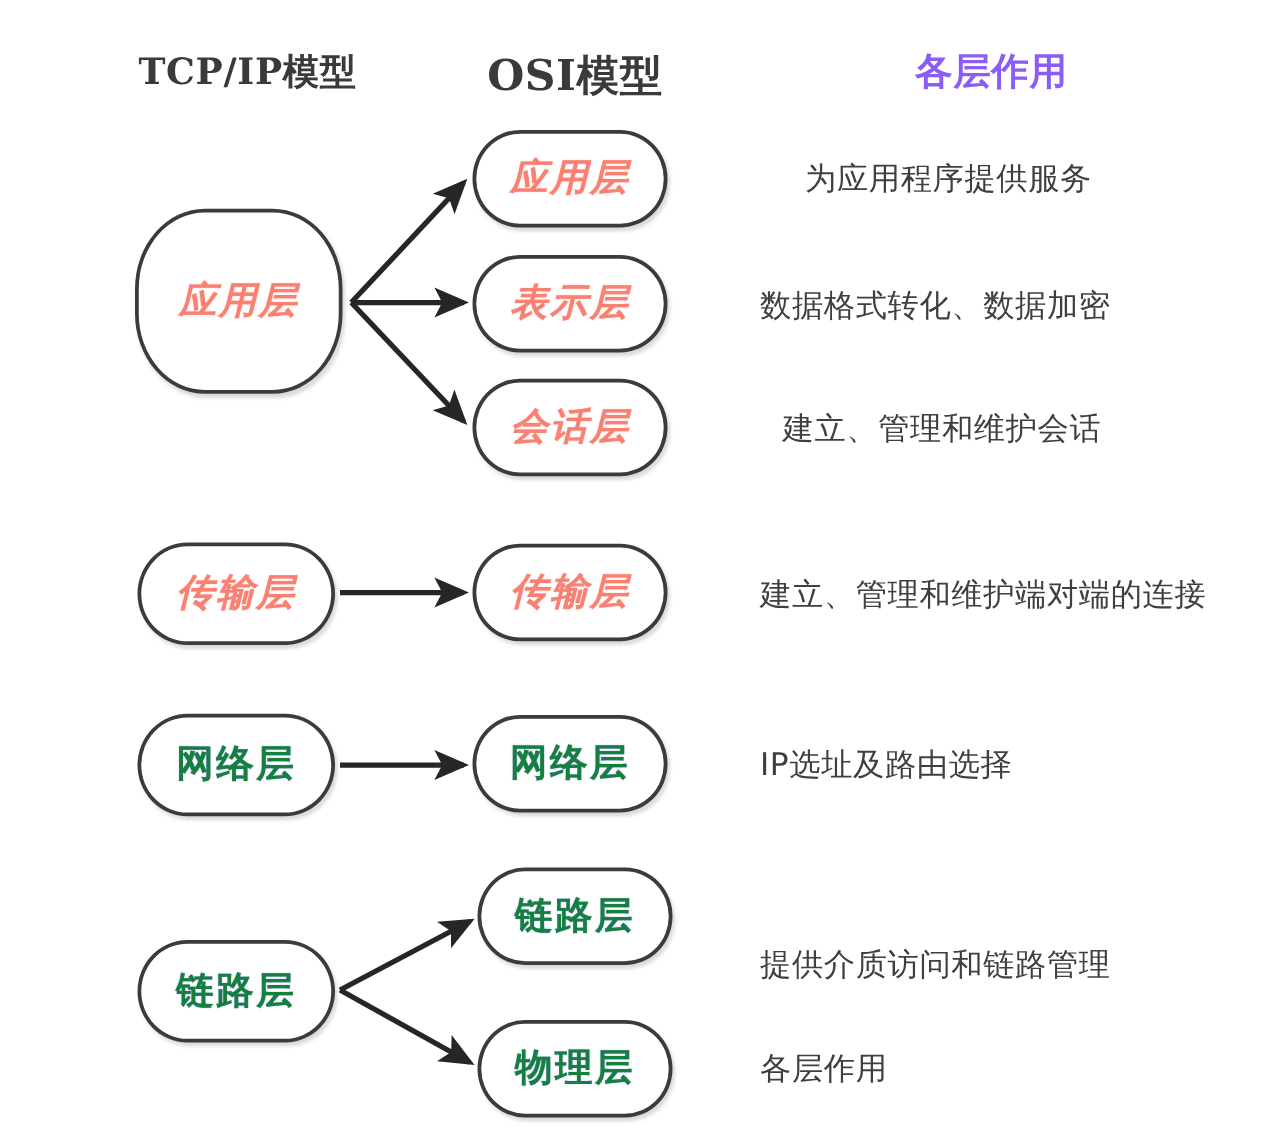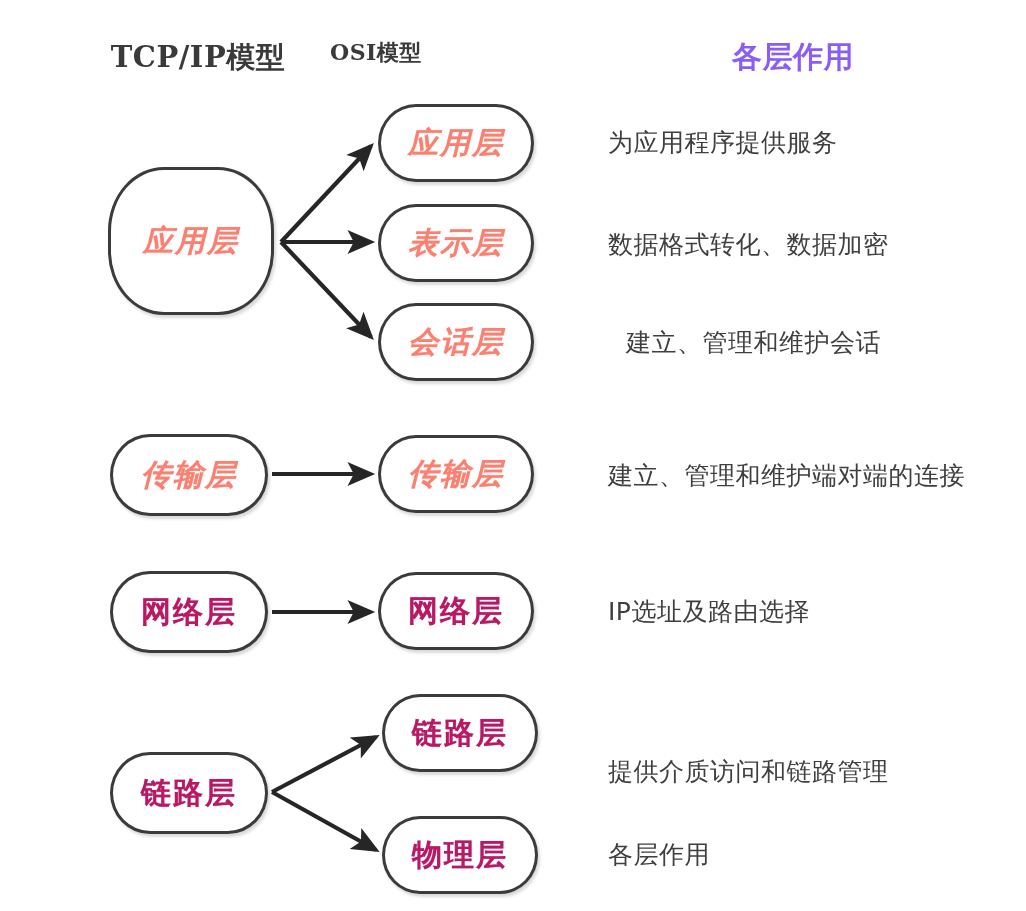--- a/index.html
+++ b/index.html
@@ -34,23 +34,23 @@
   #hdr-tcpip {
     left: 0; top: 34px;
     width: 396px;
     text-align: center;
     font-family: "DejaVu Serif", "Liberation Serif", serif;
     font-size: 29px;
   }
   #hdr-osi {
     left: 330px; top: 34px;
     width: 260px;
-    text-align: left;
+    text-align: center;
     font-family: "DejaVu Serif", "Liberation Serif", serif;
-    font-size: 22px;
+    font-size: 34px;
   }
   #hdr-roles {
     left: 610px; top: 33px;
     width: 244px;
     text-align: right;
     font-family: Liberation Sans, sans-serif;
     font-size: 30px;
     color: #8b5cf6;
   }
 
@@ -67,21 +67,21 @@
   }
   .node .label {
     font-family: "DejaVu Sans", "Liberation Sans", sans-serif;
     font-weight: bold;
     font-size: 30px;
     letter-spacing: 2px;
     white-space: nowrap;
     line-height: 1;
   }
   .tone-red  .label { color: #fa8072; text-shadow: 0 0 1px rgba(250,128,114,0.6); font-style: italic; }
-  .tone-blue .label { color: #be185d; text-shadow: 0 0 1px rgba(20,20,230,0.5); }
+  .tone-blue .label { color: #15803d; text-shadow: 0 0 1px rgba(20,20,230,0.5); }
 
   
   #n-tcp-app  { left:108px; top:163px; width:166px; height:148px; border-radius:56px/64px; }
   #n-tcp-tra  { left:110px; top:430px; width:158px; height:82px;  border-radius:40px/41px; }
   #n-tcp-net  { left:110px; top:567px; width:158px; height:82px;  border-radius:40px/41px; }
   #n-tcp-link { left:110px; top:748px; width:158px; height:82px;  border-radius:40px/41px; }
 
   
   #n-osi-app  { left:378px; top:100px; width:156px; height:78px; border-radius:38px/39px; }
   #n-osi-pre  { left:378px; top:200px; width:156px; height:78px; border-radius:38px/39px; }
@@ -94,21 +94,21 @@
   
   .desc {
     position: absolute;
     left: 608px;
     font-family: "DejaVu Sans", "Liberation Sans", sans-serif;
     font-size: 25px;
     color: #3f3f3f;
     white-space: nowrap;
     letter-spacing: 0.5px;
   }
-  #d0 { top: 122px; }
+  #d0 { top: 122px; margin-left: 36px; }
   #d1 { top: 224px; }
   #d2 { top: 322px; margin-left: 18px; }
   #d3 { top: 455px; text-align: right; }
   #d4 { top: 591px; }
   #d5 { top: 712px; margin-top: 39px; }
   #d6 { top: 834px; }
 
   
   #arrows {
     position: absolute;

